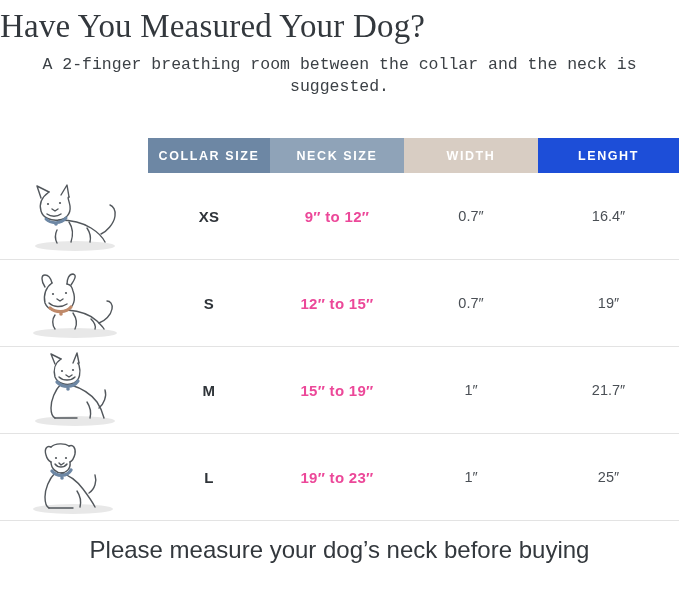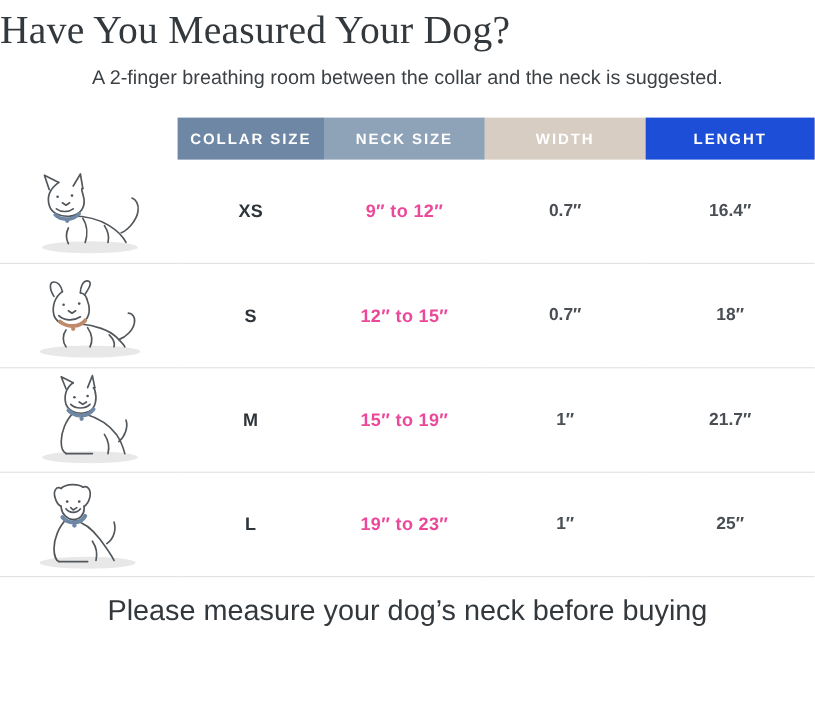--- a/index.html
+++ b/index.html
@@ -25,30 +25,30 @@
     font-family: "Liberation Serif", serif;
     font-size: 33px;
     line-height: 40px;
     color: #33383d;
     margin: 6px 0 0 0;
     font-weight: normal;
     letter-spacing: 0.2px;
   }
   .subtitle {
     text-align: center;
-    font-family: Liberation Sans, sans-serif;
+    font-family: Liberation Mono, monospace;
     font-size: 16.5px;
     line-height: 22px;
     color: #3c4146;
     margin: 8px 0 0 0;
   }
   table.size-table {
     width: 679px;
     border-collapse: collapse;
-    margin-top: 22px;
+    margin-top: 40px;
     table-layout: fixed;
   }
   table.size-table th {
     font-family: "Liberation Sans", sans-serif;
     font-size: 12.5px;
     font-weight: bold;
     letter-spacing: 1.6px;
     color: #ffffff;
     height: 35px;
     vertical-align: middle;
@@ -84,21 +84,21 @@
   }
   .cell-neck {
     font-size: 15px;
     font-weight: bold;
     color: #ec4899;
     letter-spacing: 0.3px;
   }
   .cell-width, .cell-length {
     font-size: 14.5px;
     color: #4a4f55;
-    font-weight: bold;
+    font-weight: normal;
   }
   .dog-cell {
     position: relative;
   }
   .dog-wrap {
     position: relative;
     width: 126px;
     height: 80px;
     margin: 0 auto;
   }
@@ -205,21 +205,21 @@
               <g stroke="#c08a6a" stroke-width="3.2" fill="none" stroke-linecap="round">
                 <path d="M39 45 C45 50 55 50 60 44"></path>
               </g>
               <circle cx="50" cy="51" r="1.8" fill="#c08a6a"></circle>
             </svg>
           </div>
         </td>
         <td class="cell-collar">S</td>
         <td class="cell-neck">12″ to 15″</td>
         <td class="cell-width">0.7″</td>
-        <td class="cell-length">18″</td>
+        <td class="cell-length">19″</td>
       </tr>
 
       <tr class="row">
         <td class="dog-cell">
           <div class="dog-wrap">
             <svg viewBox="0 0 126 80" xmlns="http://www.w3.org/2000/svg">
               <ellipse cx="64" cy="71" rx="40" ry="5" fill="#e8e8e8"></ellipse>
               <g fill="none" stroke="#52575c" stroke-width="1.4" stroke-linecap="round" stroke-linejoin="round">
                 <path d="M44 14 L40 4 L50 9"></path>
                 <path d="M62 13 L66 3 L68 13"></path>

